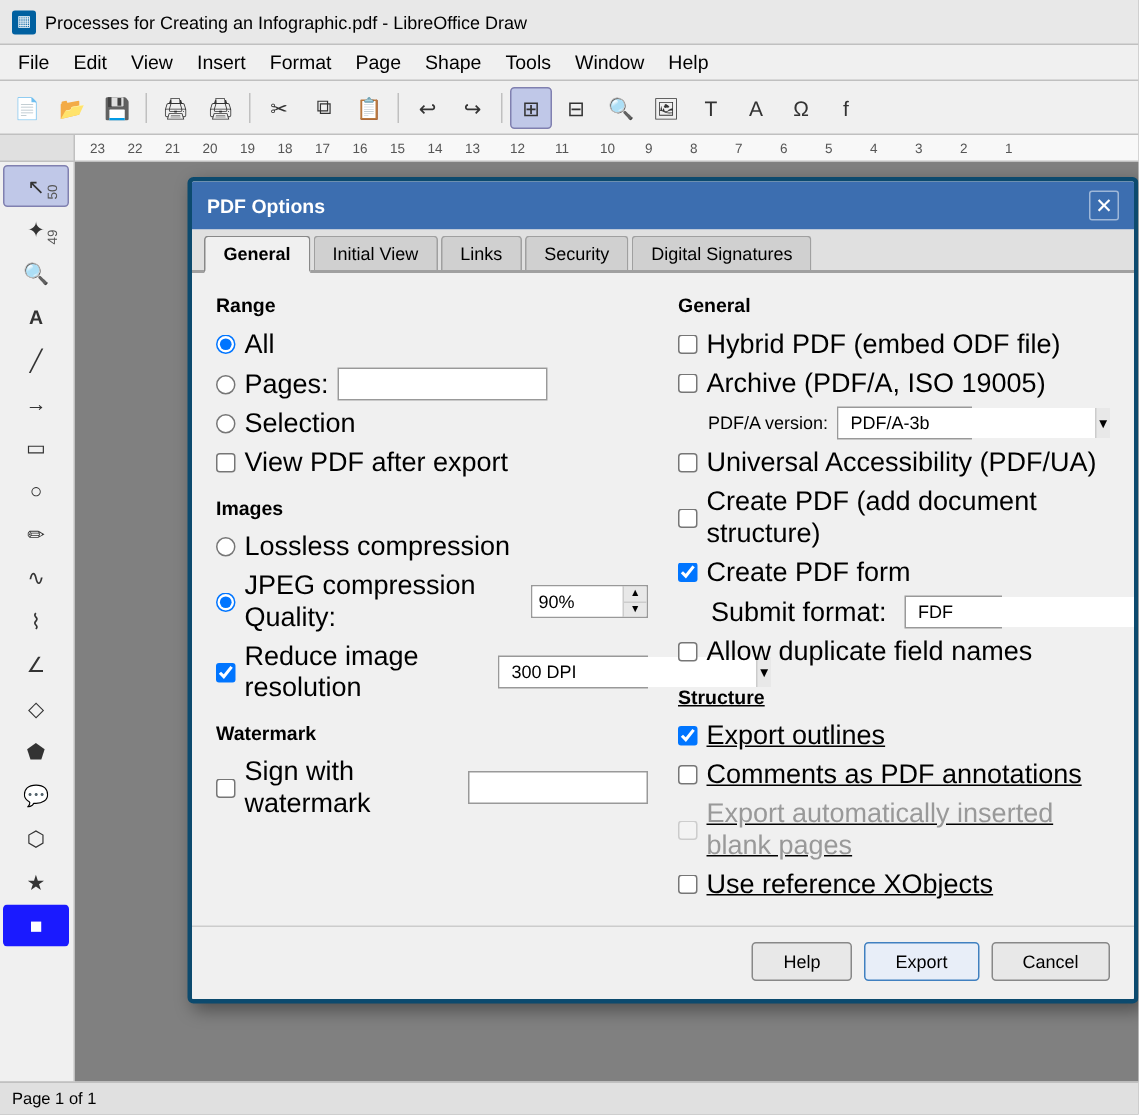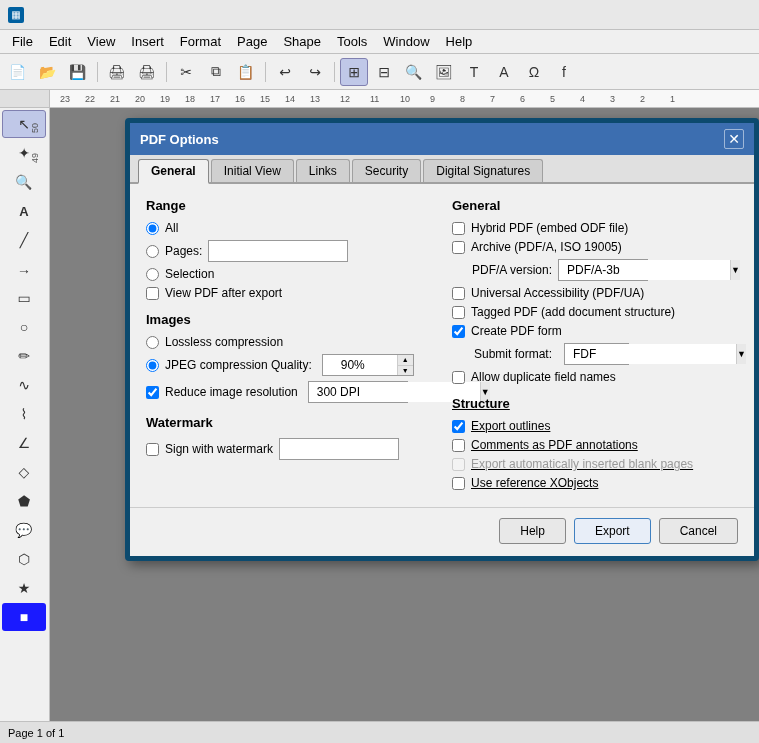--- a/index.html
+++ b/index.html
@@ -134,21 +134,21 @@
       display: flex;
       align-items: flex-start;
       justify-content: flex-start;
       padding-top: 10px;
       padding-left: 75px;
     }
 
     
     .dialog {
       background: #f0f0f0;
-      border: 5px solid #0c4a6e;
+      border: 3px solid #0c4a6e;
       box-shadow: 4px 4px 12px rgba(0,0,0,0.4);
       width: 660px;
       border-radius: 4px;
       overflow: hidden;
     }
 
     .dialog-titlebar {
       background: #3c6eb0;
       color: white;
       padding: 6px 10px;
@@ -216,21 +216,21 @@
       margin-bottom: 8px;
     }
 
     
     .form-row {
       display: flex;
       align-items: center;
       margin-bottom: 5px;
       gap: 6px;
     }
-    .form-row label { cursor: pointer; font-size: 12px; }
+    .form-row label { cursor: pointer; font-size: 18px; }
 
     input[type="radio"], input[type="checkbox"] {
       margin: 0;
       cursor: pointer;
     }
 
     .text-input {
       border: 1px solid #999;
       background: white;
       padding: 2px 4px;
@@ -354,20 +354,21 @@
       align-items: center;
       padding: 0 8px;
       font-size: 11px;
     }
   </style>
 </head>
 <body>
 
 <div class="title-bar">
   <span class="title-bar-icon">▦</span>
+  <span>Processes for Creating an Infographic.pdf - LibreOffice Draw</span>
 </div>
 
 <div class="menu-bar">
   <span class="menu-item">File</span>
   <span class="menu-item">Edit</span>
   <span class="menu-item">View</span>
   <span class="menu-item">Insert</span>
   <span class="menu-item">Format</span>
   <span class="menu-item">Page</span>
   <span class="menu-item">Shape</span>
@@ -512,21 +513,21 @@
 
                 <div style="margin-top:12px;">
                   <div class="section-title">Images</div>
                   <div class="form-row">
                     <input type="radio" name="compression" id="c-lossless" style="">
                     <label for="c-lossless">Lossless compression</label>
                   </div>
                   <div class="form-row" style="align-items:center;">
                     <input type="radio" name="compression" id="c-jpeg" checked="" style="">
                     <label for="c-jpeg">JPEG compression  Quality:</label>
-                    <div class="spin-box" style="margin-left:4px;padding-left:14px;">
+                    <div class="spin-box" style="margin-left:4px;">
                       <input type="text" class="spin-input" value="90%" style="">
                       <div class="spin-arrows">
                         <button class="spin-up">▲</button>
                         <button class="spin-down">▼</button>
                       </div>
                     </div>
                   </div>
                   <div class="form-row" style="align-items:center;">
                     <input type="checkbox" id="reduce" checked="" style="">
                     <label for="reduce">Reduce image resolution</label>
@@ -565,28 +566,28 @@
                       <input type="text" class="combo-input" value="PDF/A-3b" style="">
                       <div class="combo-arrow">▼</div>
                     </div>
                   </div>
                   <div class="form-row">
                     <input type="checkbox" id="universal" style="">
                     <label for="universal">Universal Accessibility (PDF/UA)</label>
                   </div>
                   <div class="form-row">
                     <input type="checkbox" id="tagged" style="">
-                    <label for="tagged">Tagged PDF (add document structure)</label>
+                    <label for="tagged">Create PDF (add document structure)</label>
                   </div>
                   <div class="form-row">
                     <input type="checkbox" id="create-form" checked="" style="">
                     <label for="create-form">Create PDF form</label>
                   </div>
                   <div class="form-row" style="padding-left:22px; align-items:center;">
-                    <span style="font-size:12px;">Submit format:</span>
+                    <span style="font-size:18px;">Submit format:</span>
                     <div class="combo-box" style="width:65px; margin-left:6px;">
                       <input type="text" class="combo-input" value="FDF" style="">
                       <div class="combo-arrow">▼</div>
                     </div>
                   </div>
                   <div class="form-row">
                     <input type="checkbox" id="allow-dup" style="">
                     <label for="allow-dup">Allow duplicate field names</label>
                   </div>
                 </div>

